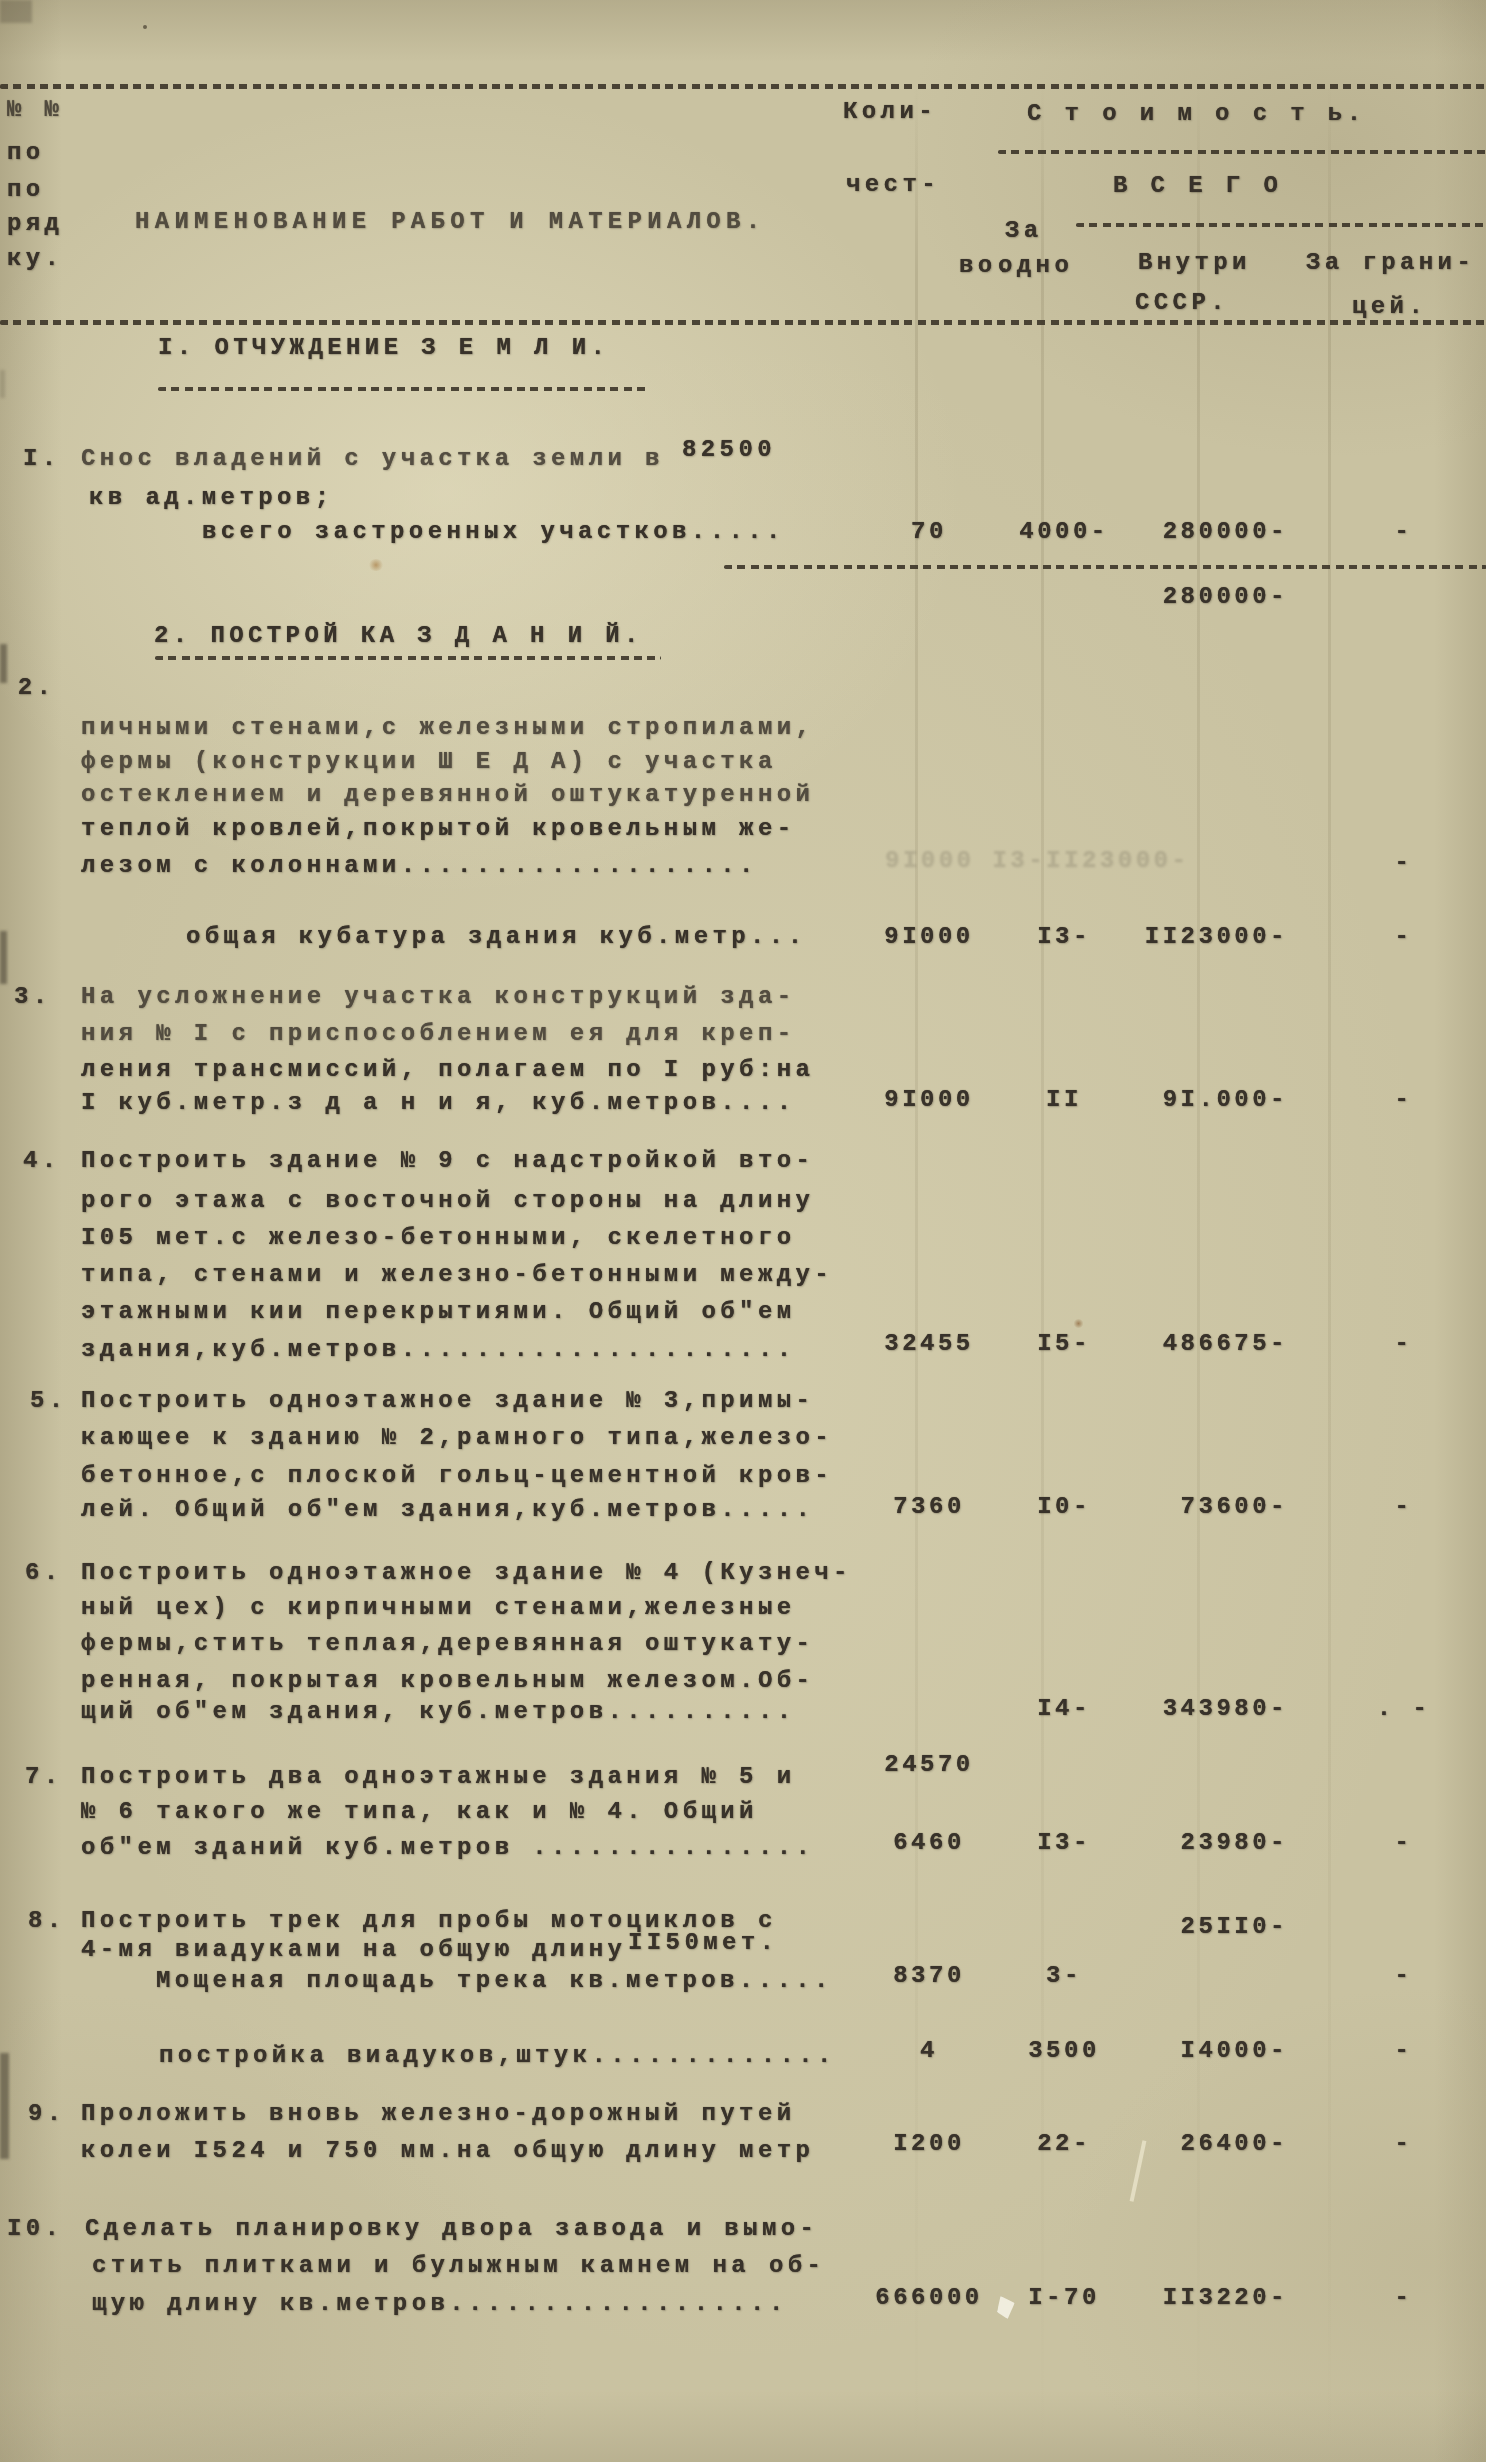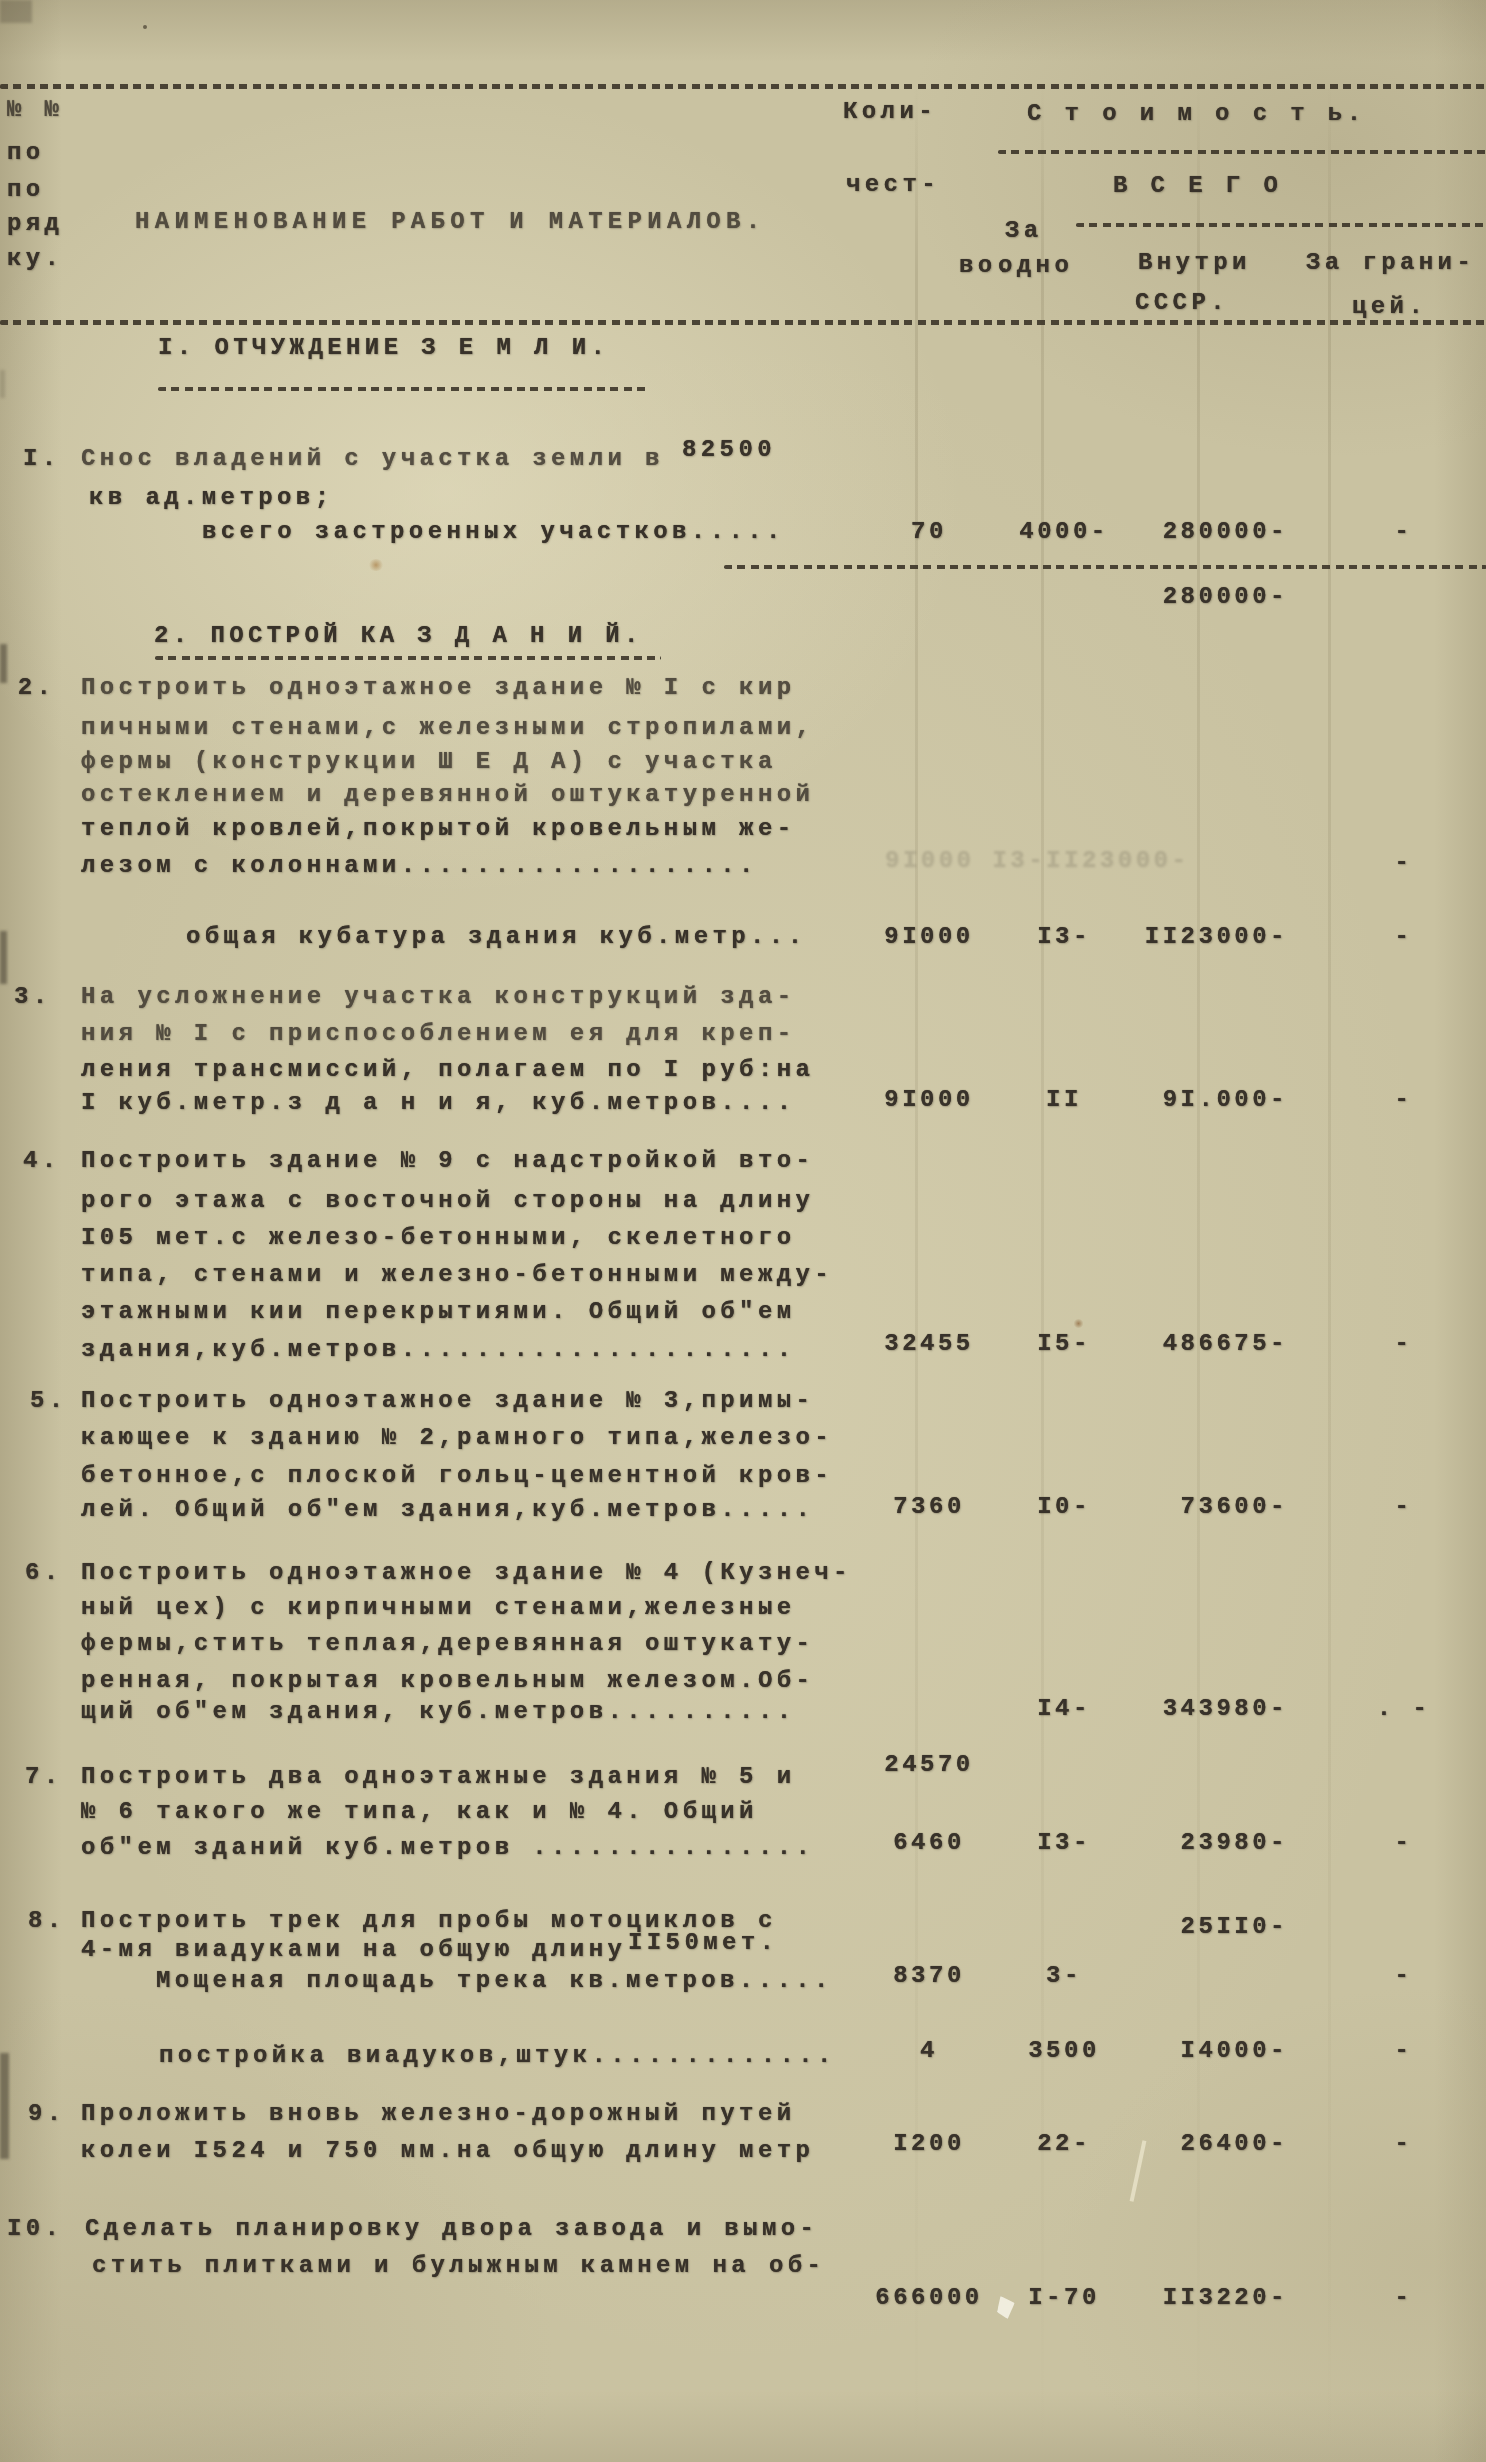--- a/index.html
+++ b/index.html
@@ -93,21 +93,20 @@
   <div class="t" style="left:202px;top:519px">всего застроенных участков.....</div>
   <div class="t qty" style="top:519px">70</div>
   <div class="t per" style="top:519px">4000-</div>
   <div class="t tot" style="top:519px">280000-</div>
   <div class="t abr" style="top:519px">-</div>
   <div class="t tot" style="top:584px">280000-</div>
 
   <div class="t" style="left:154px;top:623px">2. ПОСТРОЙ КА З Д А Н И Й.</div>
 
   <div class="t" style="left:17.7px;top:675px">2.</div>
-  <div class="t soft" style="left:81px;top:675px">Построить одноэтажное здание № I с кир</div>
   <div class="t soft" style="left:81px;top:715px">пичными стенами,с железными стропилами,</div>
   <div class="t soft" style="left:81px;top:749px">фермы (конструкции Ш Е Д А) с участка</div>
   <div class="t soft" style="left:81px;top:782px">остеклением и деревянной оштукатуренной</div>
   <div class="t" style="left:81px;top:816px">теплой кровлей,покрытой кровельным же-</div>
   <div class="t" style="left:81px;top:853px">лезом с колоннами...................</div>
   <div class="t ghost" style="left:885px;top:848px;letter-spacing:3.5px">9I000 I3-II23000-</div>
   <div class="t abr" style="top:850px">-</div>
   <div class="t" style="left:186px;top:924px">общая кубатура здания куб.метр...</div>
   <div class="t qty" style="top:924px">9I000</div>
   <div class="t per" style="top:924px">I3-</div>
@@ -185,19 +184,20 @@
   <div class="t" style="left:81px;top:2101px">Проложить вновь железно-дорожный путей</div>
   <div class="t" style="left:81px;top:2138px">колеи I524 и 750 мм.на общую длину метр</div>
   <div class="t qty" style="top:2131px">I200</div>
   <div class="t per" style="top:2131px">22-</div>
   <div class="t tot" style="top:2131px">26400-</div>
   <div class="t abr" style="top:2131px">-</div>
 
   <div class="t" style="left:7px;top:2216px">I0.</div>
   <div class="t" style="left:85px;top:2216px">Сделать планировку двора завода и вымо-</div>
   <div class="t" style="left:92px;top:2253px">стить плитками и булыжным камнем на об-</div>
+  <div class="t" style="left:92px;top:2291px">щую длину кв.метров..................</div>
   <div class="t qty" style="top:2285px">666000</div>
   <div class="t per" style="top:2285px">I-70</div>
   <div class="t tot" style="top:2285px">II3220-</div>
   <div class="t abr" style="top:2285px">-</div>
 
 </div>
 
 
 </body></html>

